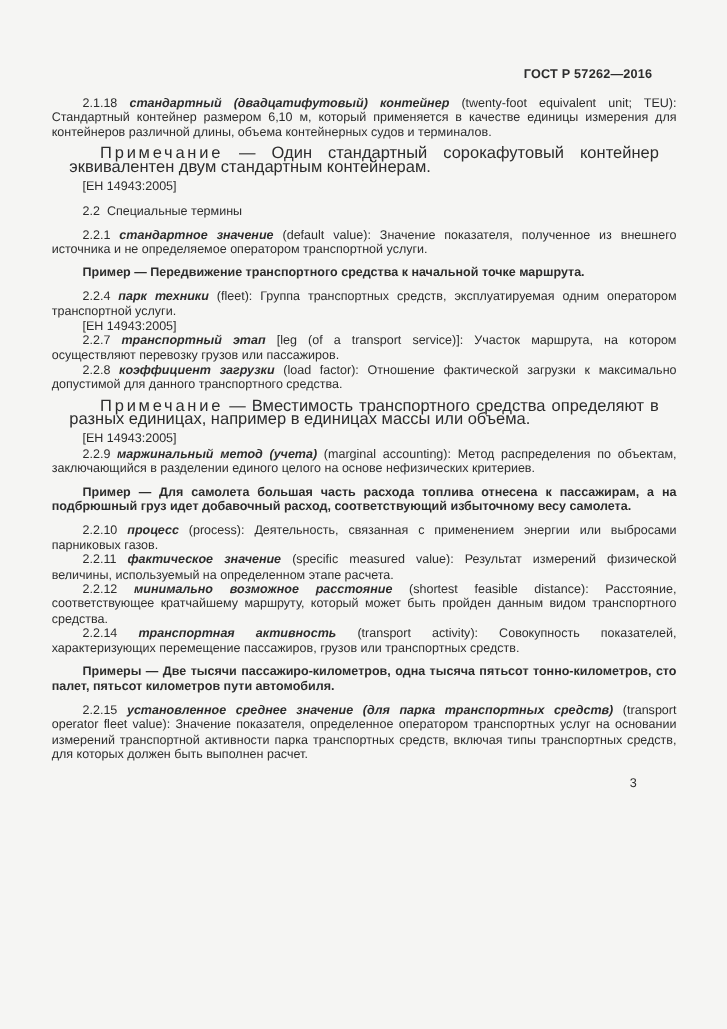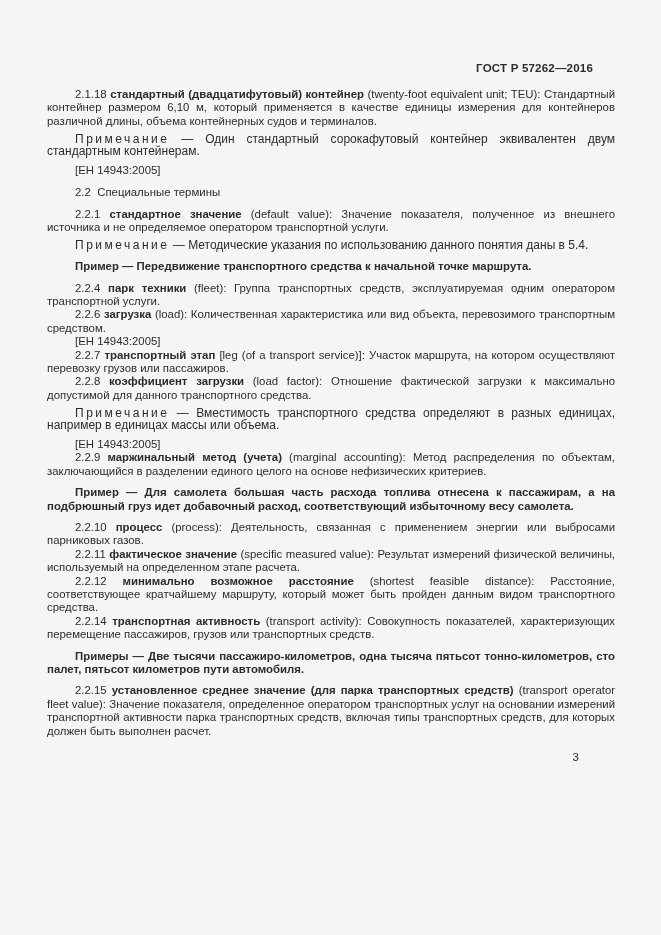--- a/index.html
+++ b/index.html
@@ -28,58 +28,56 @@
   }
   .doc-body { margin-top: 13px; }
   .doc-body p {
     margin: 0;
     text-indent: 28px;
     text-align: justify;
     font-size: 11.4px;
     line-height: 13.4px;
   }
   .doc-body p.note {
-    font-size: 12px;
+    font-size: 15px;
     line-height: 11.8px;
-    margin: 6px 0;
+    margin: 6px 16px;
   }
   .doc-body p.example {
     font-weight: bold;
     margin: 8px 0;
   }
   .doc-body p.heading {
     font-weight: normal;
     margin: 9px 0 8px;
   }
   .doc-body p.bracket { margin: 0; }
-  .run-b { font-weight: bold; }
+  .run-b { font-weight: bold; font-style: italic; }
   .run-ls { letter-spacing: 2.5px; }
   .page-number {
     text-align: right;
     padding-right: 36px;
     font-size: 11.5px;
     margin-top: 13px;
   }
 </style>
 </head>
 <body>
 
 <div class="page">
   <div class="running-header">ГОСТ Р 57262—2016</div>
 
   <div class="doc-body" id="doc-body">
       <p class="para"><span>2.1.18 </span><span class="run-b">стандартный (двадцатифутовый) контейнер</span><span> (twenty-foot equivalent unit; TEU): Стандартный контейнер размером 6,10 м, который применяется в качестве единицы измерения для контейнеров различной длины, объема контейнерных судов и терминалов.</span></p>
       <p class="note"><span class="run-ls">Примечание</span><span> — Один стандартный сорокафутовый контейнер эквивалентен двум стандартным контейнерам.</span></p>
       <p class="bracket"><span>[ЕН 14943:2005]</span></p>
       <p class="heading"><span>2.2&nbsp; Специальные термины</span></p>
       <p class="para"><span>2.2.1 </span><span class="run-b">стандартное значение</span><span> (default value): Значение показателя, полученное из внешнего источника и не определяемое оператором транспортной услуги.</span></p>
-      <p class="note"><span class="run-ls">Примечание</span><span> — Методические указания по использованию данного понятия даны в 5.4.</span></p>
       <p class="example"><span>Пример — Передвижение транспортного средства к начальной точке маршрута.</span></p>
       <p class="para"><span>2.2.4 </span><span class="run-b">парк техники</span><span> (fleet): Группа транспортных средств, эксплуатируемая одним оператором транспортной услуги.</span></p>
-      <p class="para"><span>2.2.6 </span><span class="run-b">загрузка</span><span> (load): Количественная характеристика или вид объекта, перевозимого транспортным средством.</span></p>
       <p class="bracket"><span>[ЕН 14943:2005]</span></p>
       <p class="para"><span>2.2.7 </span><span class="run-b">транспортный этап</span><span> [leg (of a transport service)]: Участок маршрута, на котором осуществляют перевозку грузов или пассажиров.</span></p>
       <p class="para"><span>2.2.8 </span><span class="run-b">коэффициент загрузки</span><span> (load factor): Отношение фактической загрузки к максимально допустимой для данного транспортного средства.</span></p>
       <p class="note"><span class="run-ls">Примечание</span><span> — Вместимость транспортного средства определяют в разных единицах, например в единицах массы или объема.</span></p>
       <p class="bracket"><span>[ЕН 14943:2005]</span></p>
       <p class="para"><span>2.2.9 </span><span class="run-b">маржинальный метод (учета)</span><span> (marginal accounting): Метод распределения по объектам, заключающийся в разделении единого целого на основе нефизических критериев.</span></p>
       <p class="example"><span>Пример — Для самолета большая часть расхода топлива отнесена к пассажирам, а на подбрюшный груз идет добавочный расход, соответствующий избыточному весу самолета.</span></p>
       <p class="para"><span>2.2.10 </span><span class="run-b">процесс</span><span> (process): Деятельность, связанная с применением энергии или выбросами парниковых газов.</span></p>
       <p class="para"><span>2.2.11 </span><span class="run-b">фактическое значение</span><span> (specific measured value): Результат измерений физической величины, используемый на определенном этапе расчета.</span></p>
       <p class="para"><span>2.2.12 </span><span class="run-b">минимально возможное расстояние</span><span> (shortest feasible distance): Расстояние, соответствующее кратчайшему маршруту, который может быть пройден данным видом транспортного средства.</span></p>

